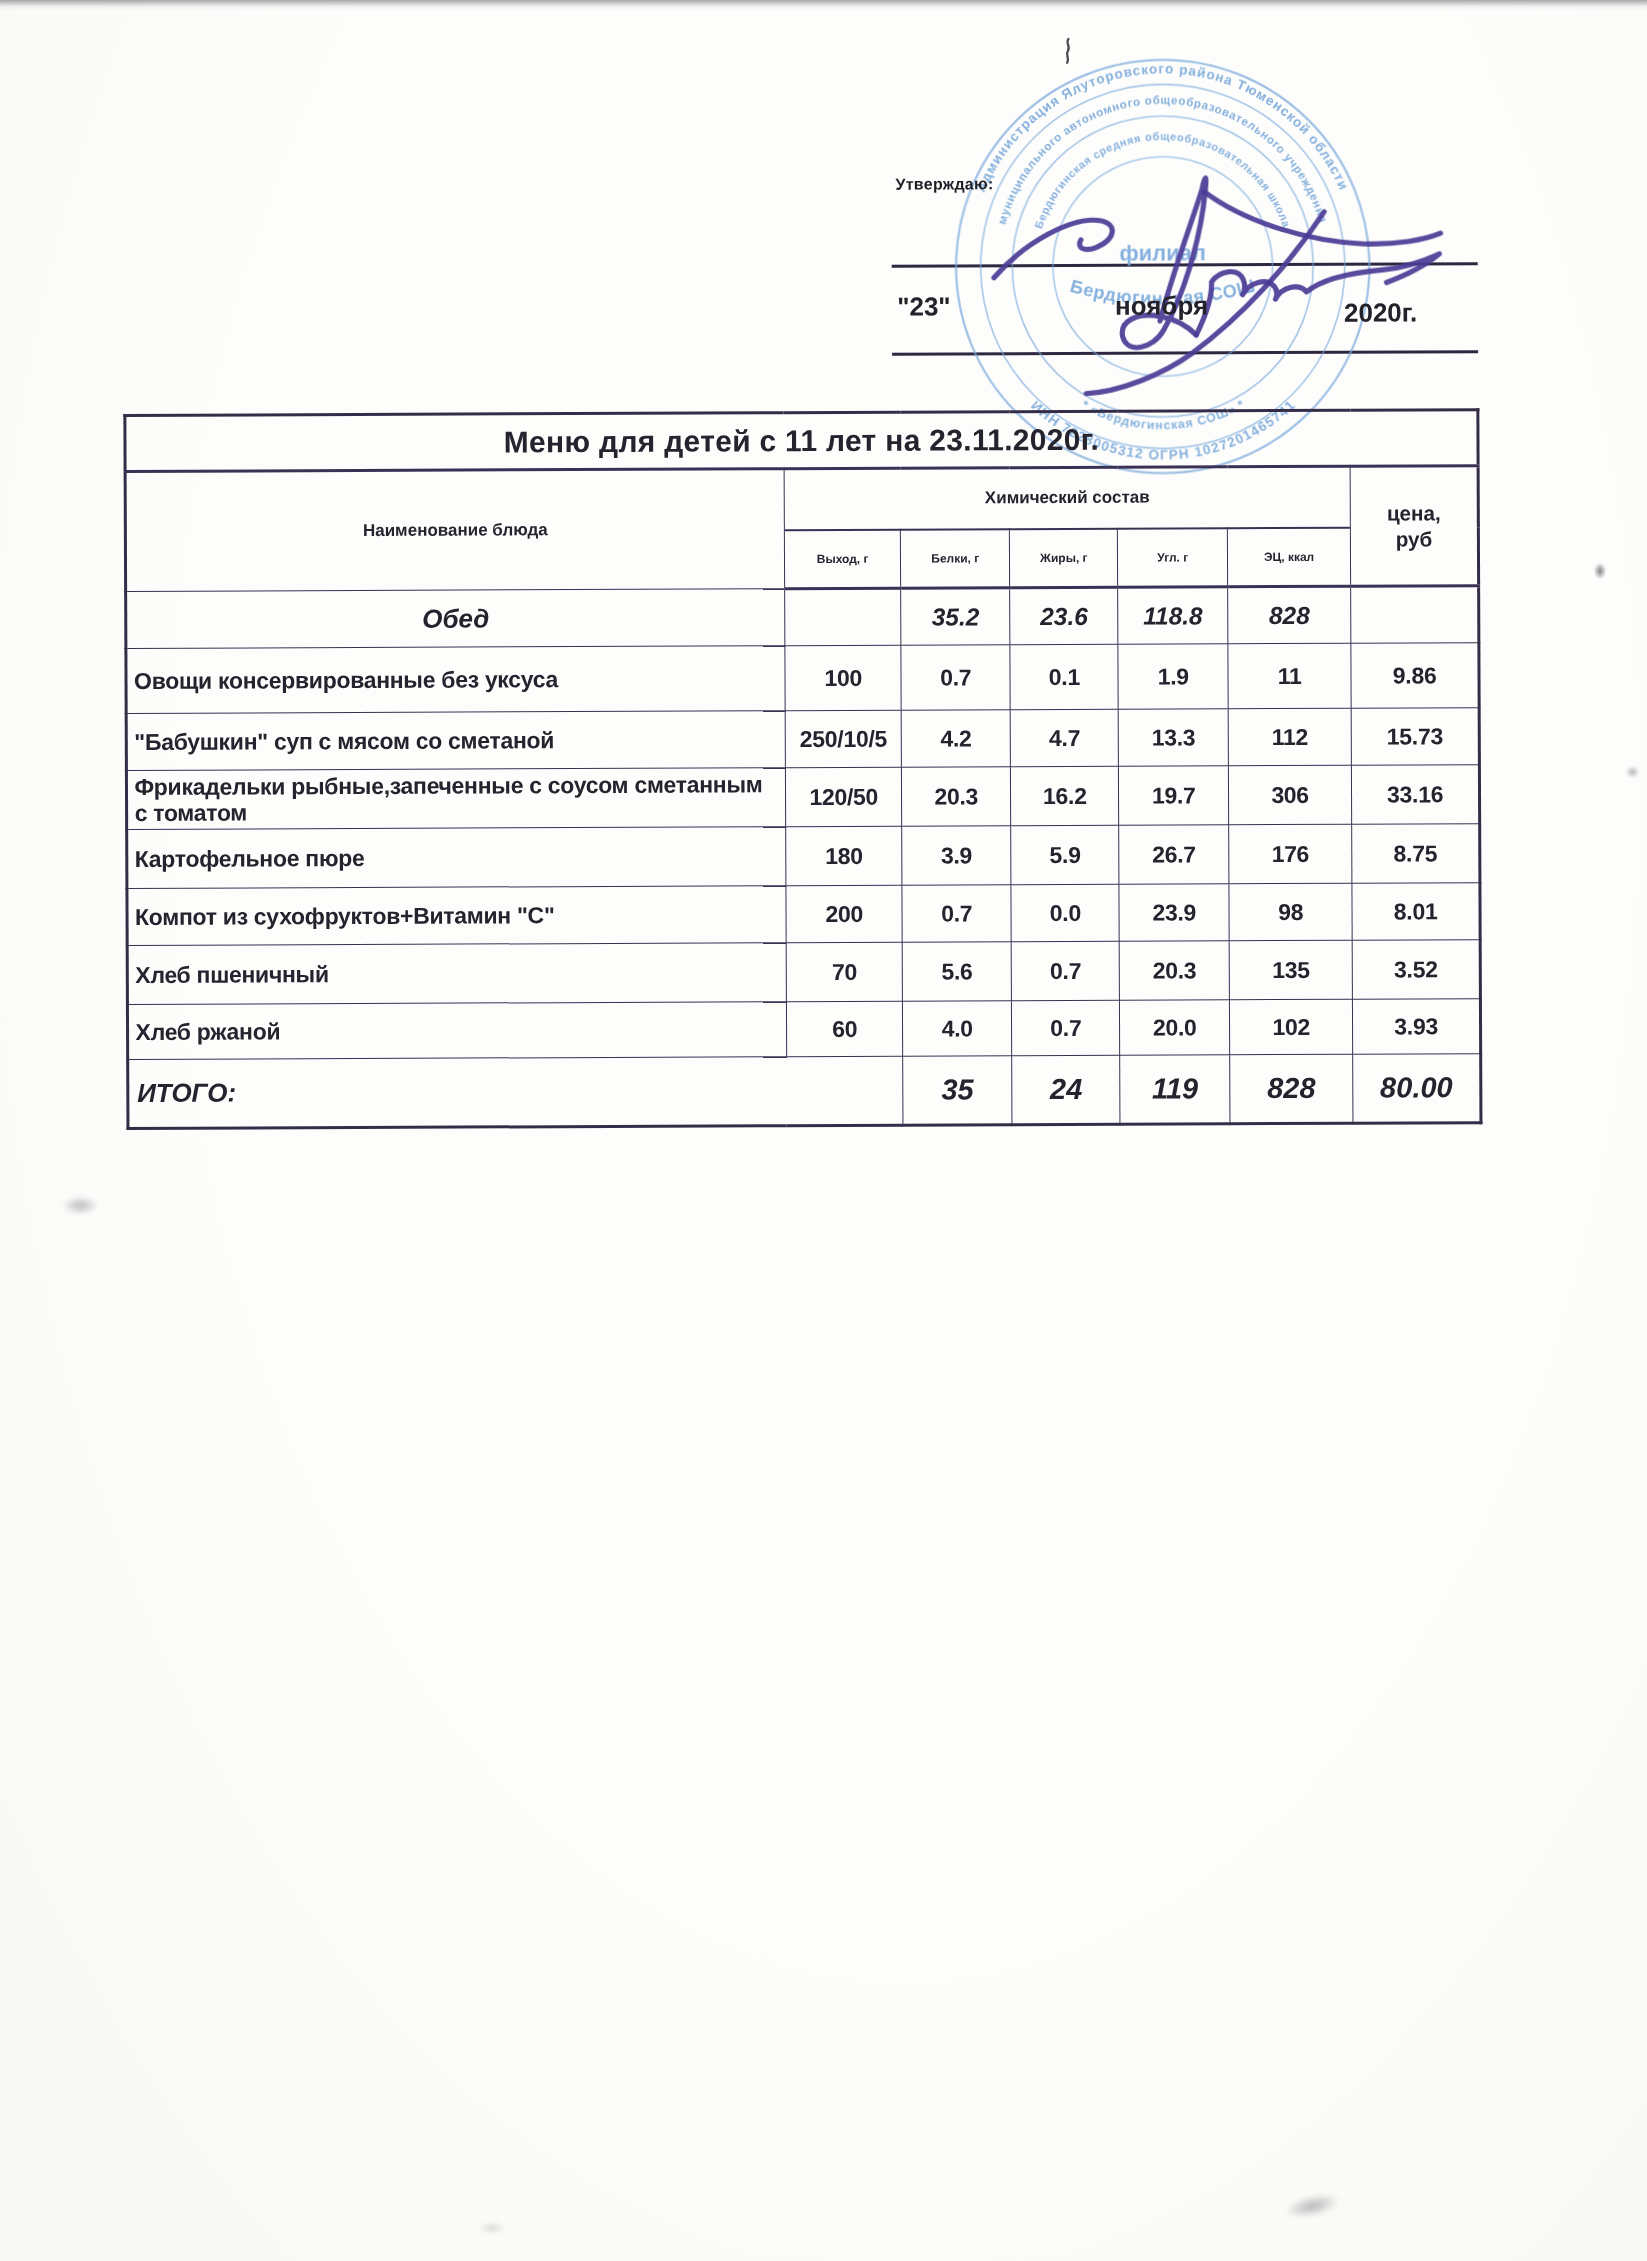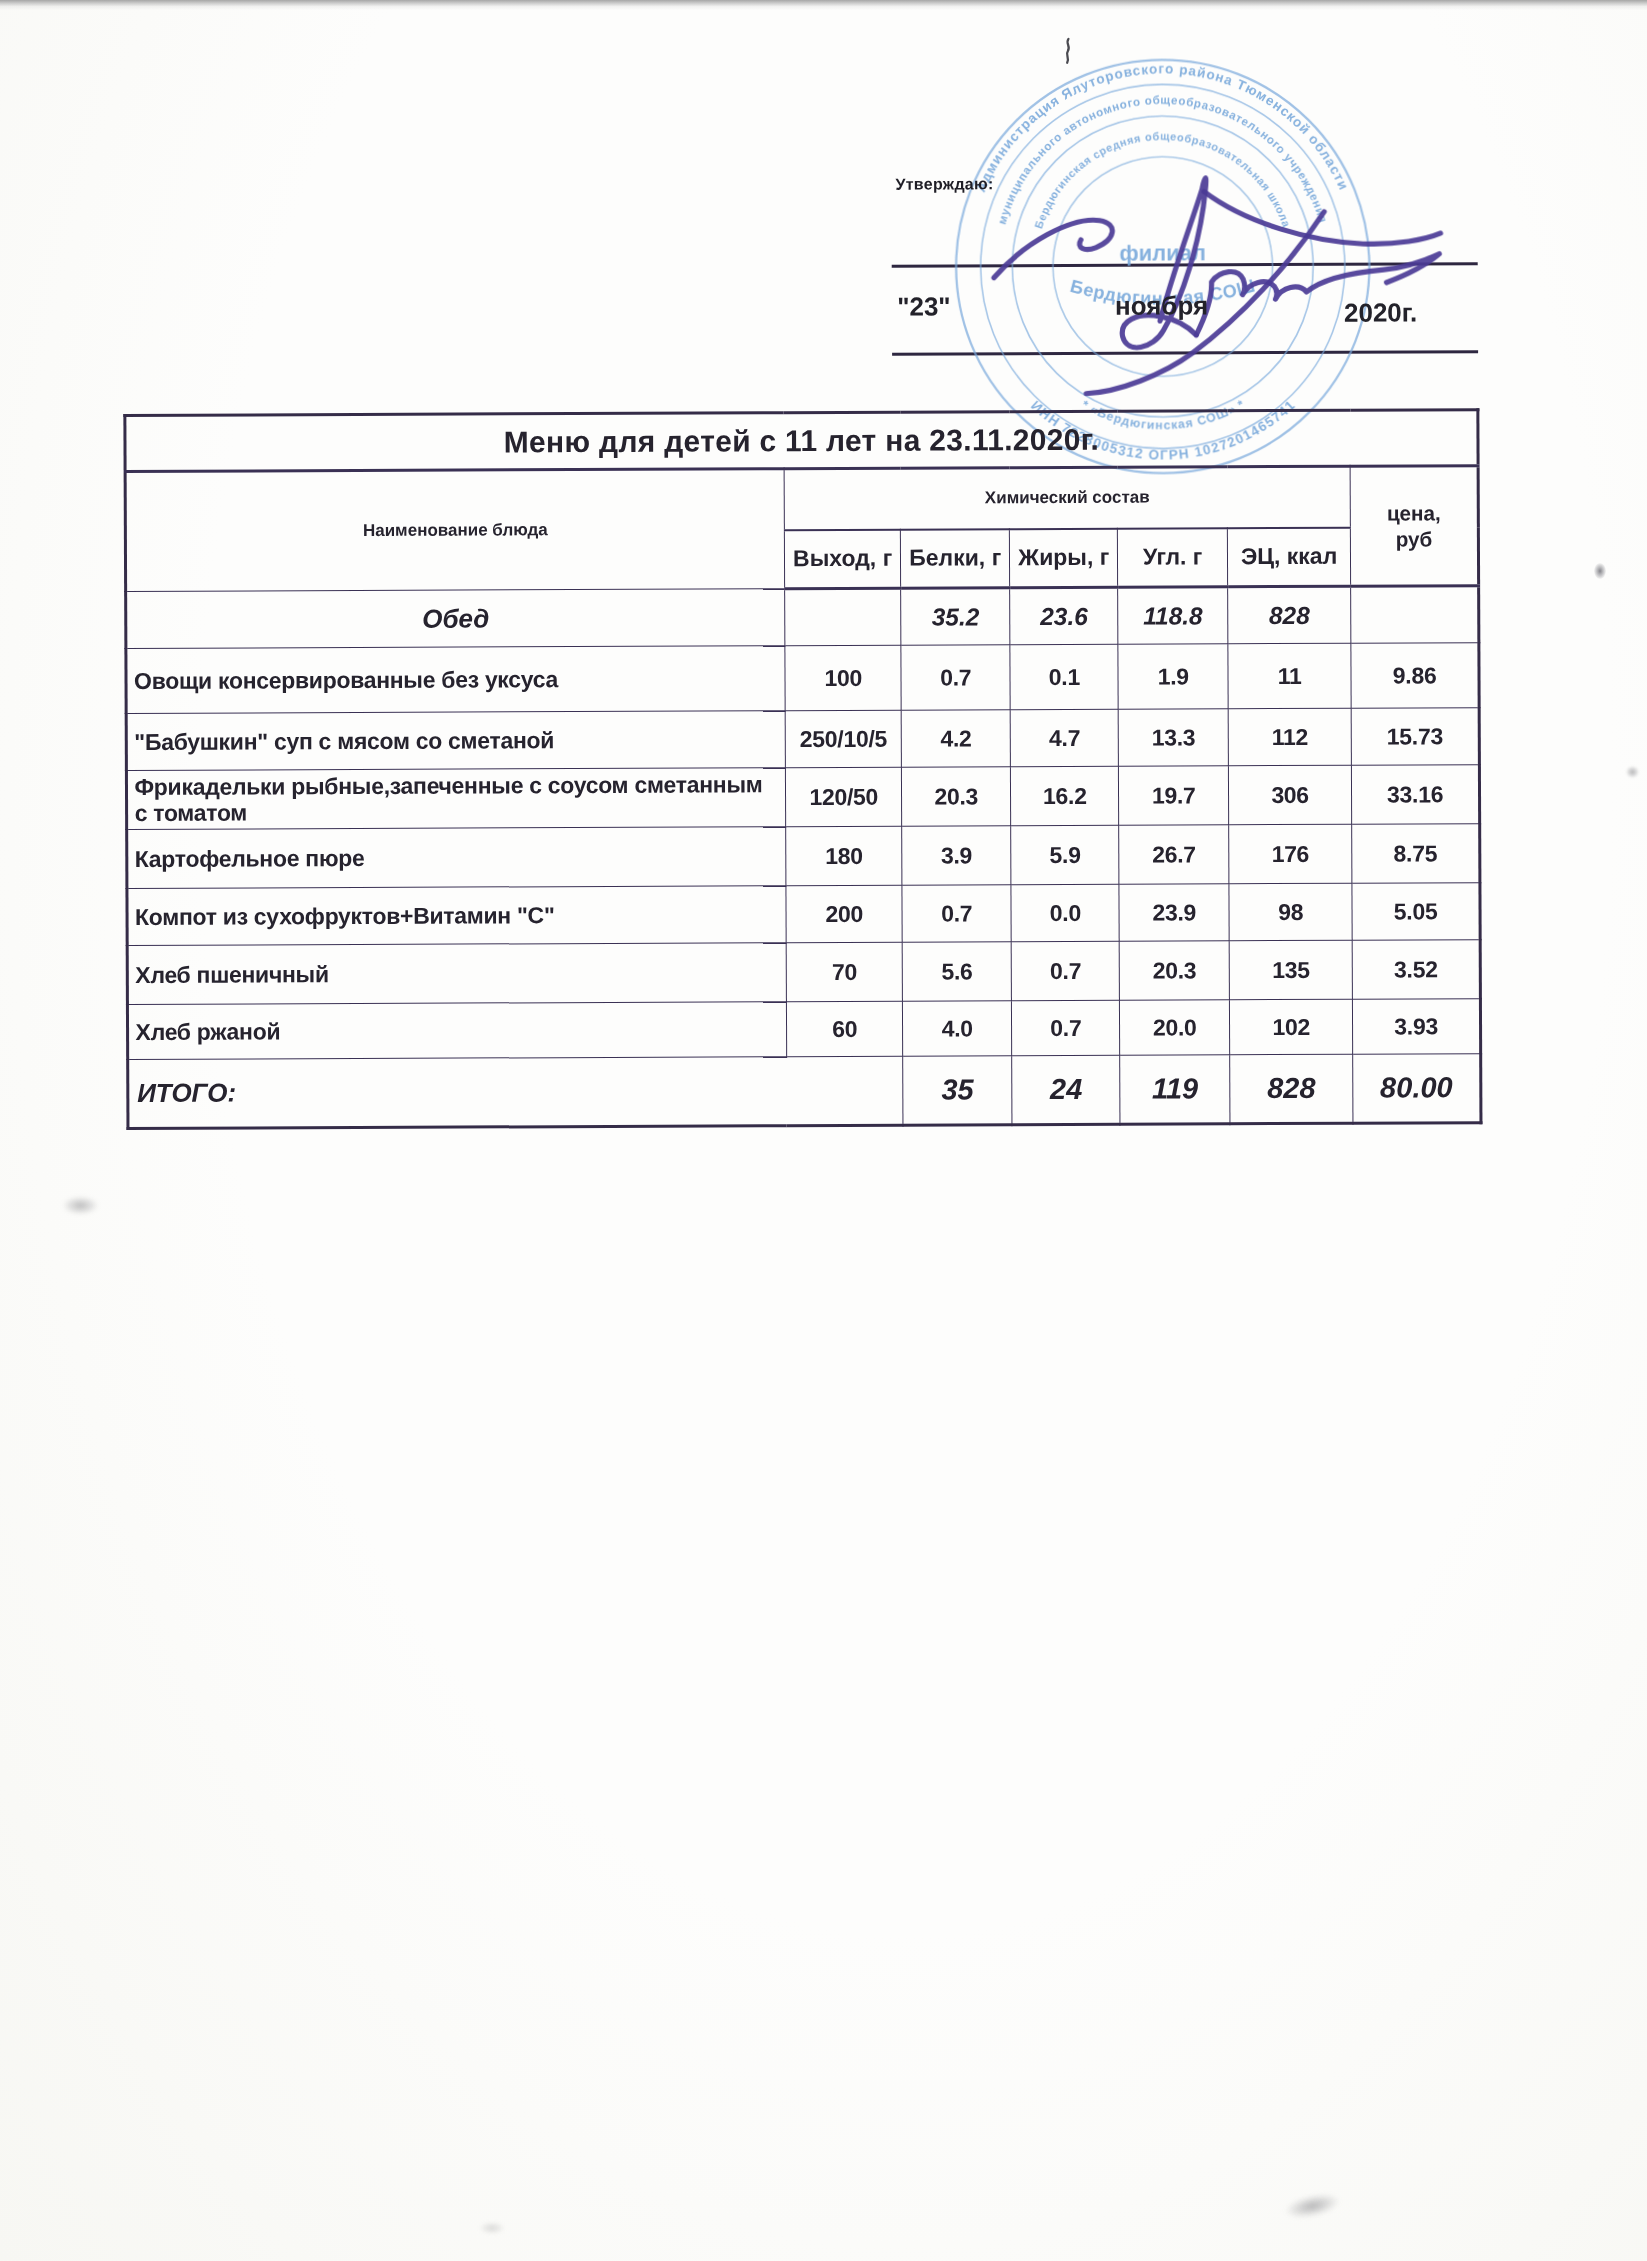--- a/index.html
+++ b/index.html
@@ -29,21 +29,21 @@
   .signature{position:absolute;left:966px;top:161px;width:491px;height:297px;z-index:10;filter:blur(0.2px);}
   .signature path{fill:none;stroke:#4b3b96;stroke-width:8;stroke-linecap:round;stroke-linejoin:round;opacity:.92;}
 
   
   .menu-table{position:absolute;left:126px;top:411px;width:1356px;border-collapse:collapse;table-layout:fixed;z-index:8;}
   .menu-table td,.menu-table th{border:1.9px solid #3a3154;vertical-align:middle;color:#26232e;overflow:hidden;}
   .menu-table{border:3.9px solid #352c48;}
   .t-title{font-size:30px;font-weight:700;text-align:center;letter-spacing:0.3px;border-bottom-width:3.2px !important;}
   .h-name{font-size:17px;font-weight:700;text-align:center;}
   .h-group{font-size:17px;font-weight:700;text-align:center;border-bottom-width:2.6px !important;}
-  .h-sub{font-size:23px;font-weight:700;text-align:center;border-bottom-width:3.2px !important;}
+  .h-sub{font-size:12px;font-weight:700;text-align:center;border-bottom-width:3.2px !important;}
   .h-price{font-size:20.7px;font-weight:700;text-align:center;line-height:1.25;border-bottom-width:3.2px !important;}
   .c-name{font-size:23px;font-weight:700;text-align:left;padding:2.6px 6.5px;line-height:1.15;letter-spacing:-0.3px;}
   .c-num{font-size:23px;font-weight:700;text-align:center;letter-spacing:-0.3px;}
   .c-section{font-size:26px;font-weight:700;font-style:italic;text-align:center;}
   .c-secnum{font-size:24.5px;font-weight:700;font-style:italic;text-align:center;border-radius:7px;}
   .c-total{font-size:26px;font-weight:700;font-style:italic;text-align:left;padding:2.6px 7.8px;}
   .c-totnum{font-size:29px;font-weight:700;font-style:italic;text-align:center;}
 
   
   .smudge{position:absolute;border-radius:50%;filter:blur(1.9px);z-index:30;}
@@ -189,21 +189,21 @@
         <td class="c-num">176</td>
         <td class="c-num">8.75</td>
       </tr>
       <tr style="height:57px">
         <td class="c-name">Компот из сухофруктов+Витамин "С"</td>
         <td class="c-num">200</td>
         <td class="c-num">0.7</td>
         <td class="c-num">0.0</td>
         <td class="c-num">23.9</td>
         <td class="c-num">98</td>
-        <td class="c-num">5.05</td>
+        <td class="c-num">8.01</td>
       </tr>
       <tr style="height:59px">
         <td class="c-name">Хлеб пшеничный</td>
         <td class="c-num">70</td>
         <td class="c-num">5.6</td>
         <td class="c-num">0.7</td>
         <td class="c-num">20.3</td>
         <td class="c-num">135</td>
         <td class="c-num">3.52</td>
       </tr>

